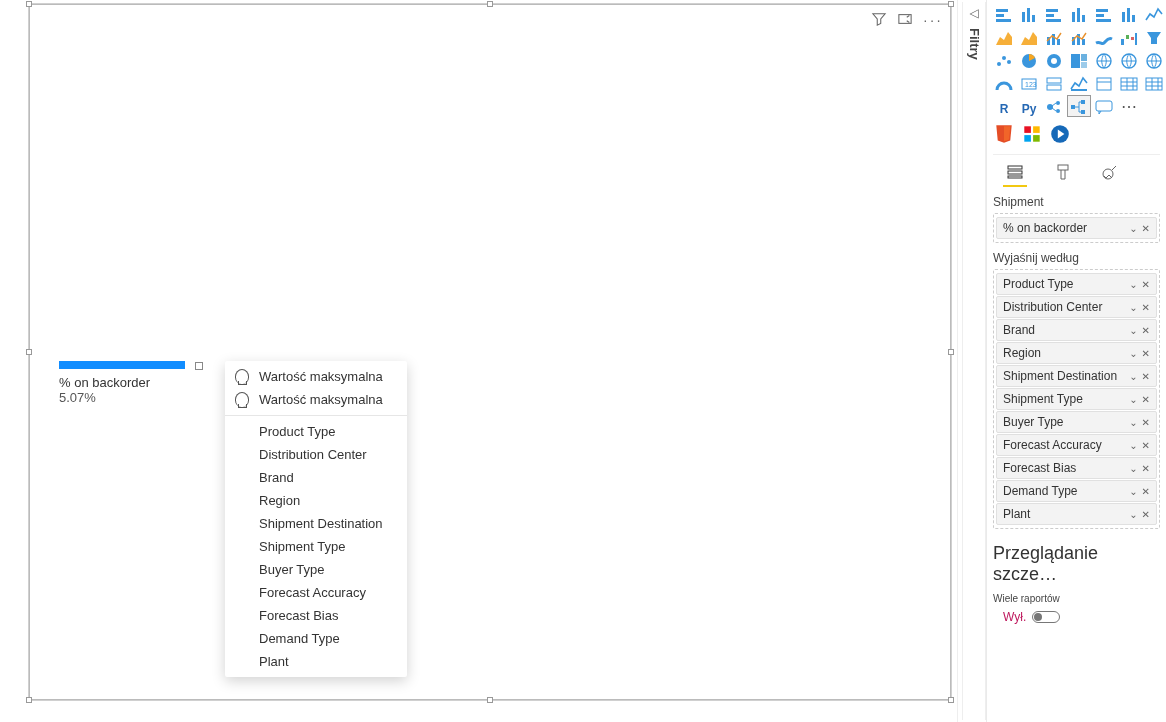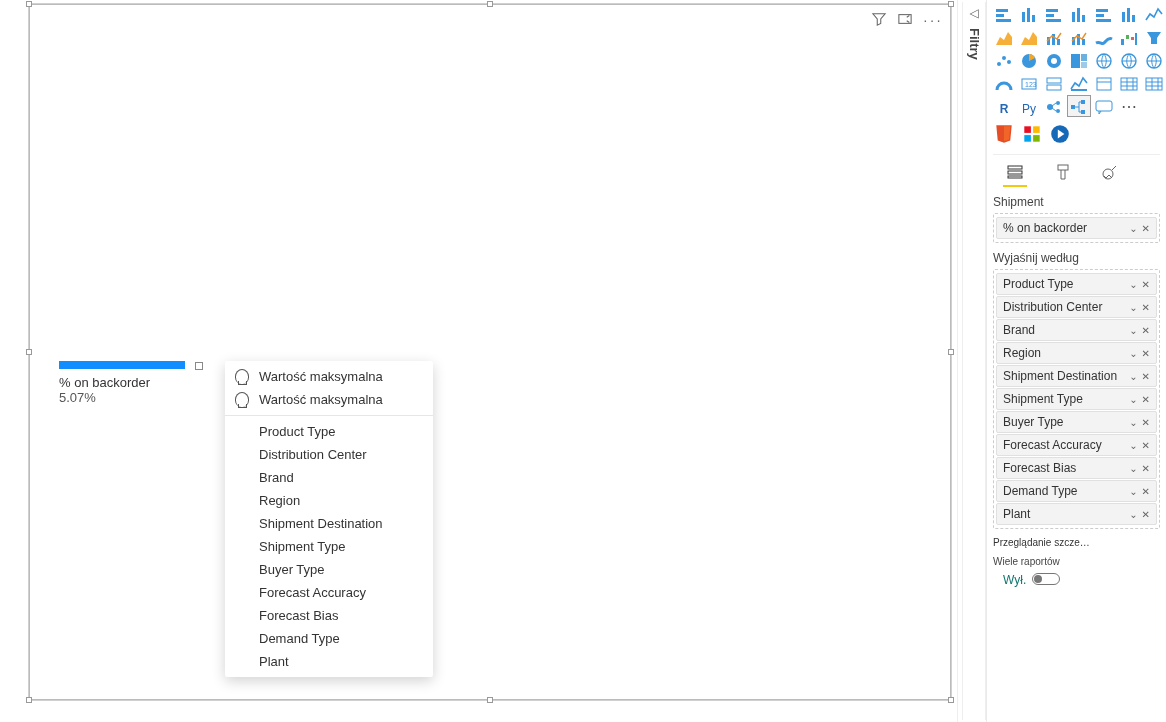--- a/index.html
+++ b/index.html
@@ -79,21 +79,21 @@
     position: absolute;
     left: 166px; top: 358px;
     width: 8px; height: 8px;
     border: 1px solid #888;
     background: #fff;
   }
   .popup {
     position: absolute;
     left: 196px;
     top: 357px;
-    width: 208px;
+    width: 182px;
     background: #fff;
     box-shadow: 0 4px 14px rgba(0,0,0,0.18);
     border-radius: 2px;
     padding: 4px 0;
   }
   .popup-section li {
     list-style: none;
     padding: 4px 16px 4px 34px;
     font-size: 13px;
     position: relative;
@@ -212,25 +212,25 @@
     padding: 3px 6px;
     font-size: 12px;
     display:flex;
     align-items:center;
     justify-content: space-between;
     margin: 1px 0;
   }
   .field-pill .pill-ctrls { display:flex; gap:4px; color:#666; font-size:10px }
   .pill-ctrls span { cursor:pointer }
 
-  .drill-title { font-size:10px; margin-top:8px; color:#333 }
+  .drill-title { font-size:18px; margin-top:14px; color:#333 }
   .drill-sub { font-size:10px; color:#444; margin-top:8px }
   .toggle {
-    display:flex; align-items:flex-start; gap:6px; margin-top:6px;
-    font-size:12px; color:#0f766e;
+    display:flex; align-items:center; gap:6px; margin-top:6px;
+    font-size:12px; color:#be185d;
     padding-left: 10px;
   }
   .toggle-switch {
     width:28px; height:12px; border-radius:6px;
     border:1px solid #777; position:relative; background:#fff;
   }
   .toggle-switch::after{
     content:""; position:absolute; left:1px; top:1px;
     width:8px; height:8px; border-radius:50%; background:#777;
   }
@@ -475,21 +475,21 @@
       <div class="viz-cell">
         <svg viewBox="0 0 20 18">
           <rect x="2" y="3" width="16" height="12" fill="none" stroke="#3A96DD"></rect>
           <path d="M2 7h16M2 11h16M8 3v12M14 3v12" stroke="#3A96DD"></path>
         </svg>
       </div>
       <div class="viz-cell">
         <span style="font-weight:600;color:#2568B4;font-size:12px">R</span>
       </div>
       <div class="viz-cell">
-        <span style="font-weight:400;color:#2568B4;font-size:12px">Py</span>
+        <span style="font-weight:700;color:#2568B4;font-size:12px">Py</span>
       </div>
       <div class="viz-cell">
         <svg viewBox="0 0 20 18">
           <circle cx="6" cy="9" r="3" fill="#3A96DD"></circle>
           <circle cx="14" cy="5" r="2" fill="#3A96DD"></circle>
           <circle cx="14" cy="13" r="2" fill="#3A96DD"></circle>
           <path d="M8 8l4-3M8 10l4 3" stroke="#3A96DD"></path>
         </svg>
       </div>
       <div class="viz-cell selected">

